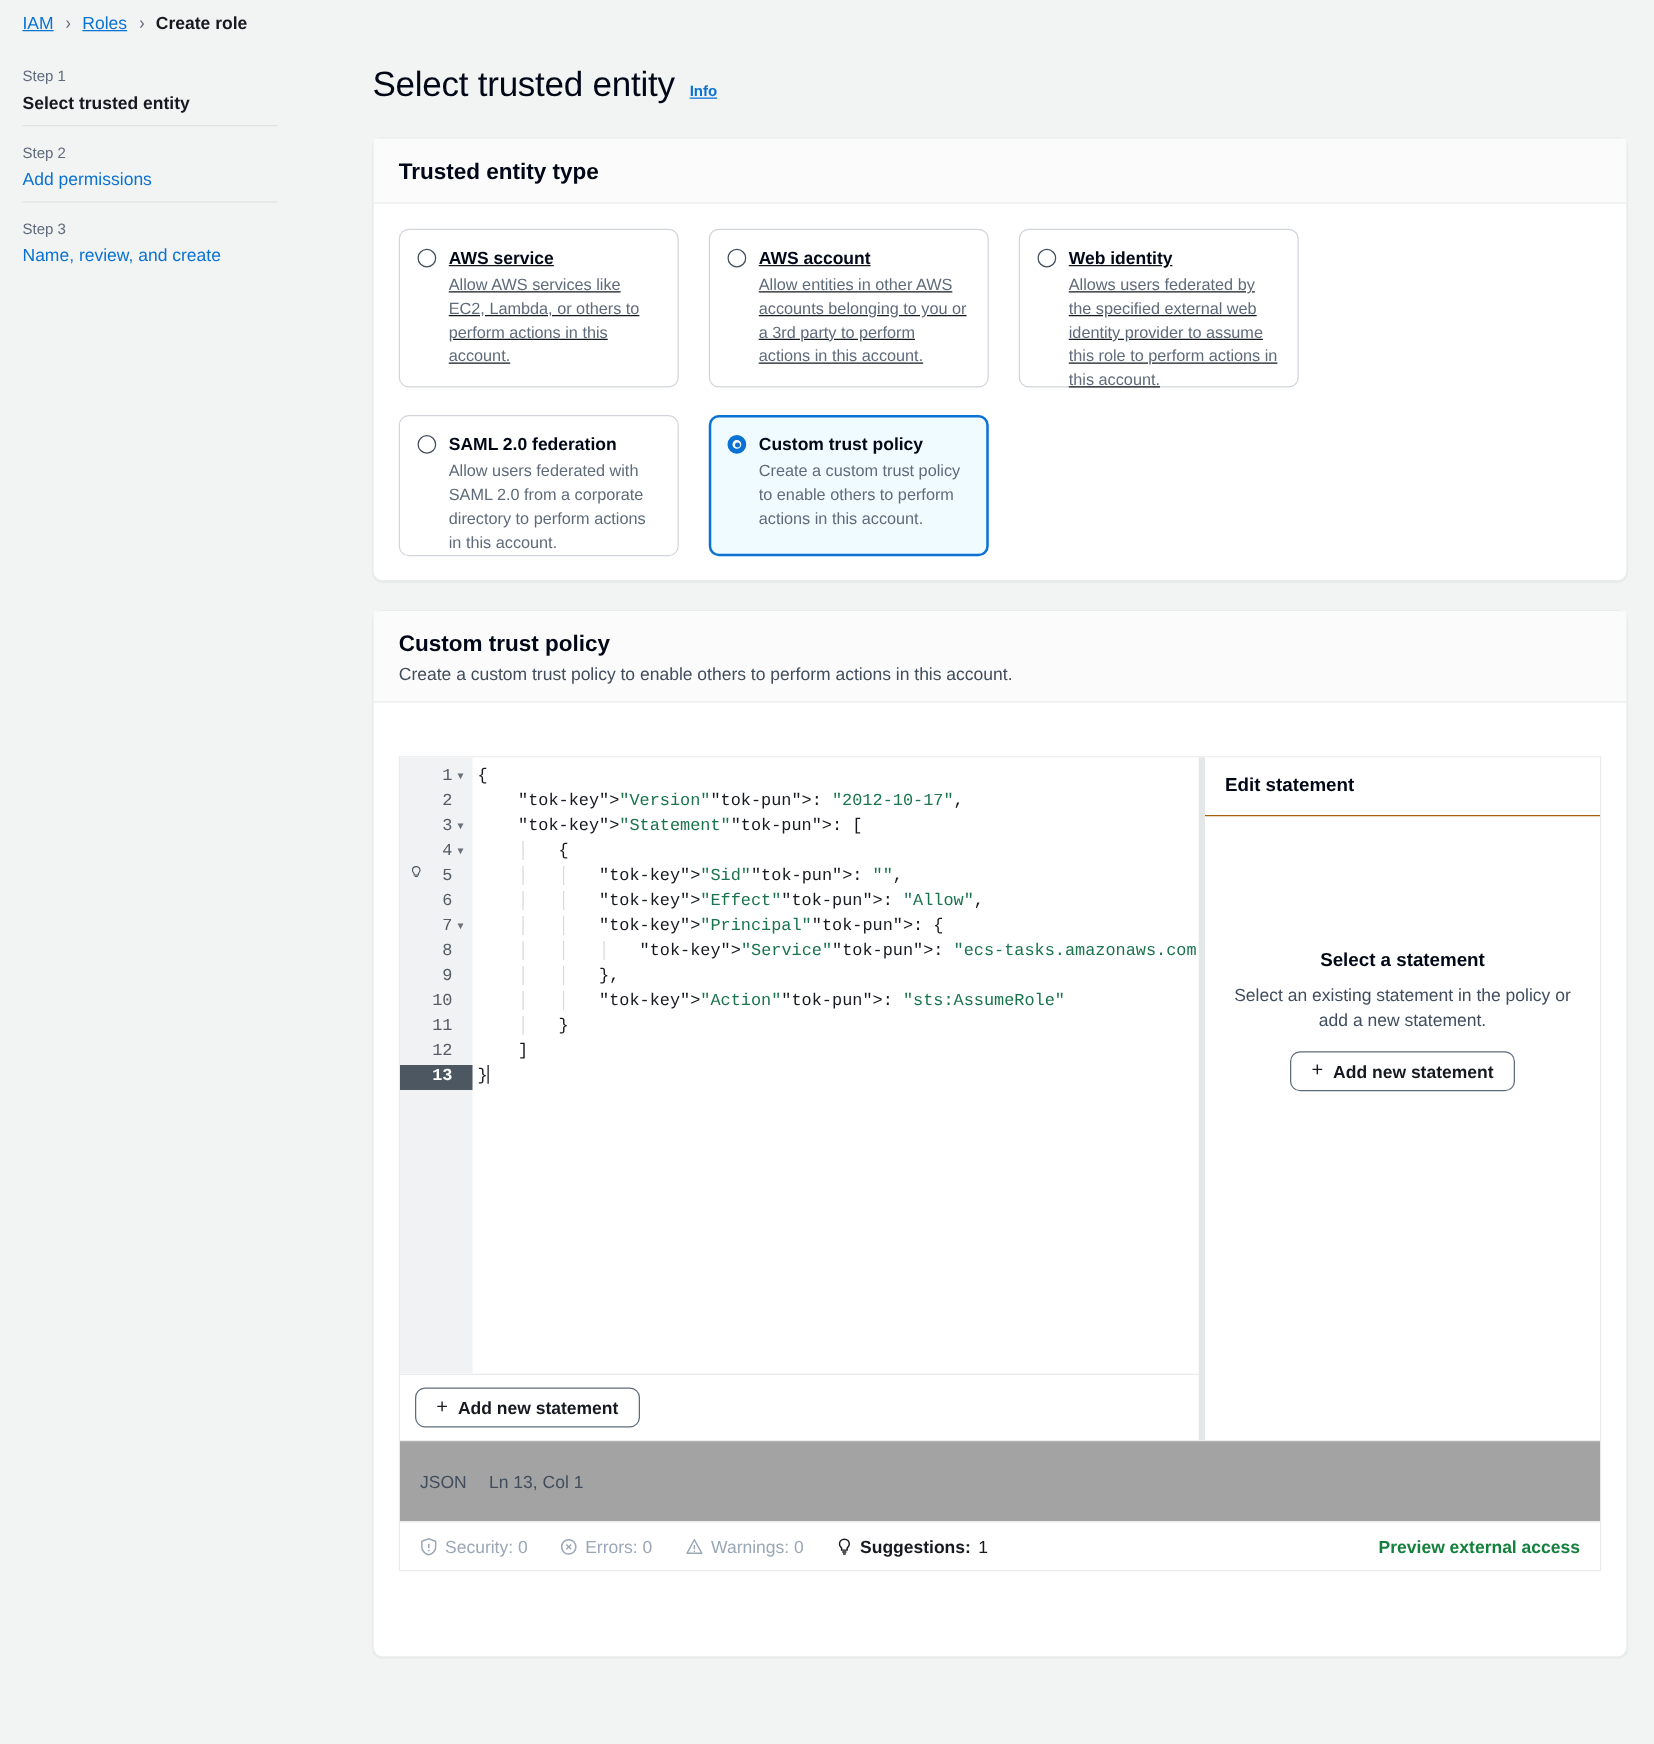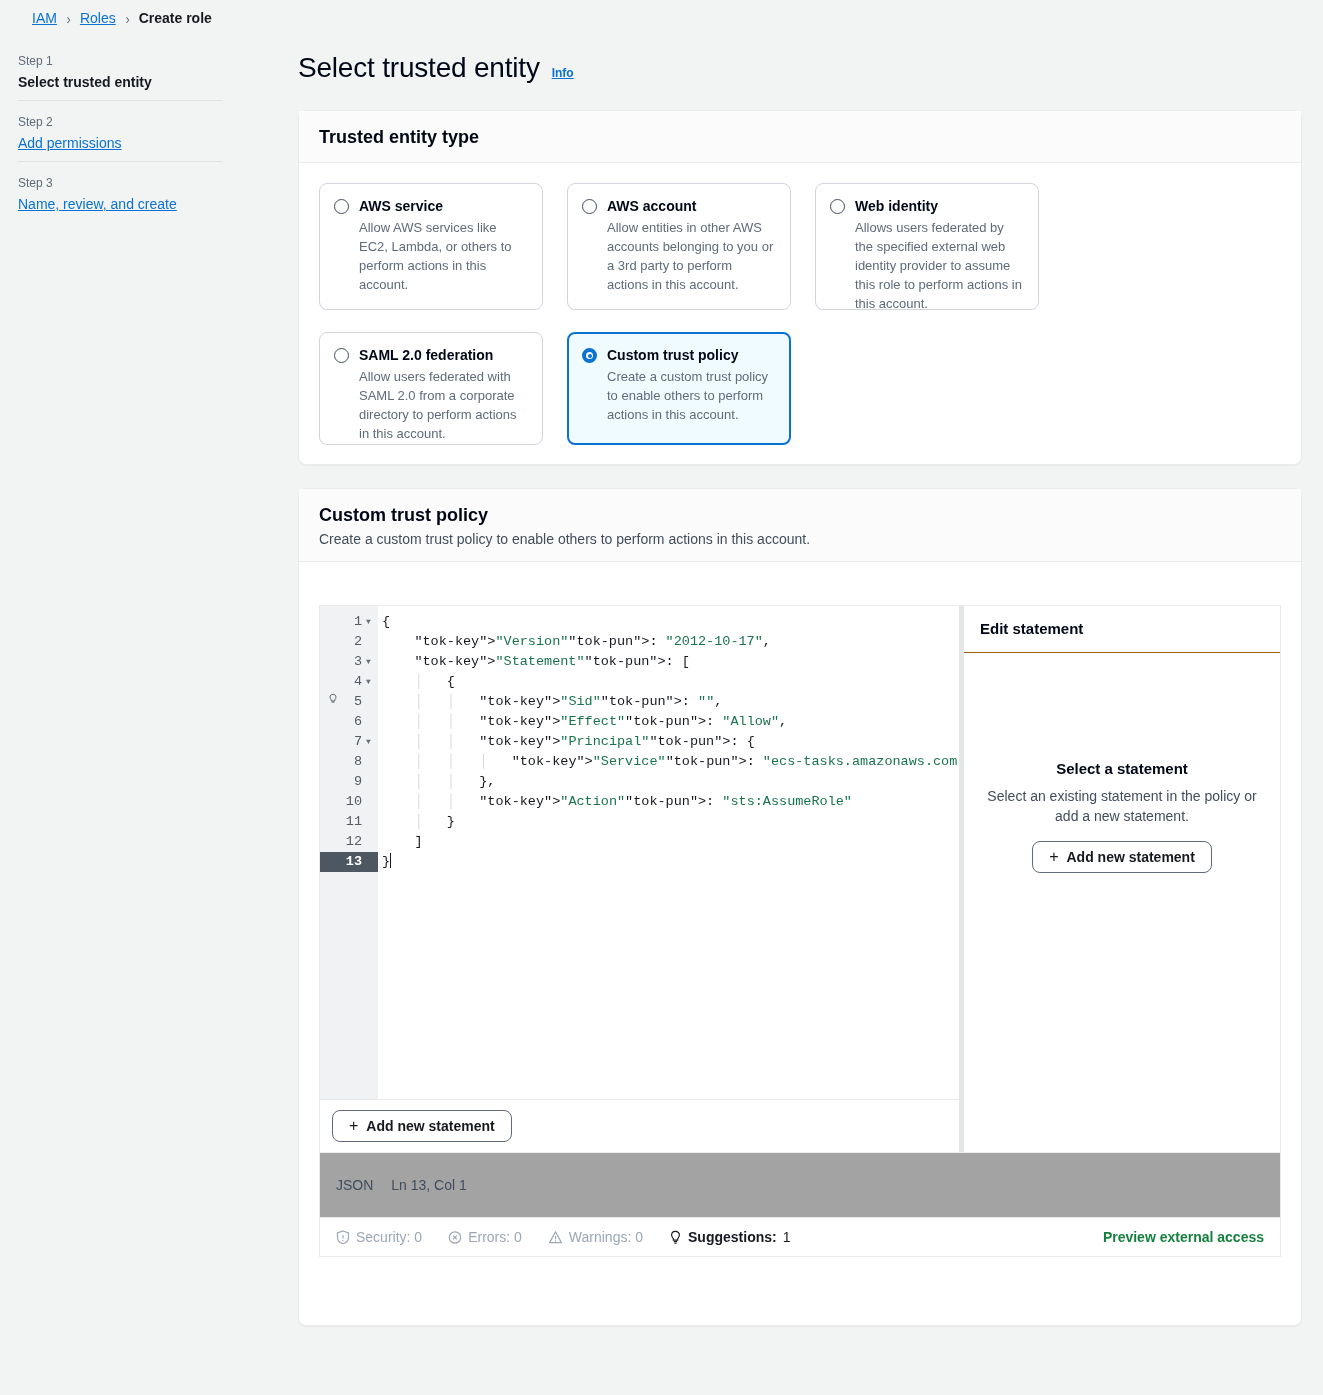--- a/index.html
+++ b/index.html
@@ -6,37 +6,37 @@
   html, body {
     margin: 0; padding: 0;
     background: #f2f3f3;
     font-family: "Liberation Sans", sans-serif;
     color: #16191f;
   }
   body { width: 1323px; height: 1395px; position: relative; overflow: hidden; }
 
   
   .breadcrumb {
-    position: absolute; left: 32px; top: 10px;
+    position: absolute; left: 18px; top: 10px;
     display: flex; align-items: center; gap: 9px;
     font-size: 14px;
   }
   .bc-link { color: #0972d3; text-decoration: underline; cursor: pointer; font-weight: 400; }
   .bc-sep { color: #5f6b7a; font-size: 15px; line-height: 1; display:inline-block; transform: scaleX(.85); }
   .bc-current { color: #16191f; font-weight: 700; }
 
   
   .sidebar {
     position: absolute; left: 18px; top: 48px; width: 204px;
   }
   .step-block { padding: 6px 0 10px 0; }
   .step-block.divided { border-top: 1px solid #e0e2e4; padding-top: 14px; }
   .step-label { font-size: 12px; color: #5f6b7a; margin-bottom: 6px; }
   .step-title { font-size: 14px; font-weight: 700; color: #16191f; }
-  .step-title.link { color: #0972d3; font-weight: 400; text-decoration: underline; cursor: pointer; }
+  .step-title.link { color: #0972d3; font-weight: 400; cursor: pointer; }
 
   
   .page-head {
     position: absolute; left: 298px; top: 52px;
     display: flex; align-items: baseline; gap: 12px;
   }
   .page-title { font-size: 28px; font-weight: 400; color: #000716; letter-spacing: -0.2px; }
   .info-link { font-size: 12px; font-weight: 700; color: #0972d3; text-decoration: underline; cursor: pointer; }
 
   
@@ -63,21 +63,21 @@
     display: flex; flex-wrap: wrap; gap: 24px 24px;
   }
   .radio-card {
     width: 224px;
     border: 1px solid #d1d5db;
     border-radius: 8px;
     padding: 13px 14px 14px 14px;
     background: #fff;
     cursor: pointer;
   }
-  #row1 .radio-card { height: 127px; }
+  #row1 .radio-card { height: 127px; text-decoration: underline; }
   #row2 .radio-card { height: 113px; }
   .radio-card.selected {
     border: 2px solid #0972d3;
     background: #f0fbff;
     padding: 12px 13px 13px 13px;
   }
   .radio-row { display: flex; align-items: flex-start; gap: 10px; }
   .radio-dot {
     width: 15px; height: 15px; border-radius: 50%;
     border: 1.5px solid #414d5c; background: #fff;

